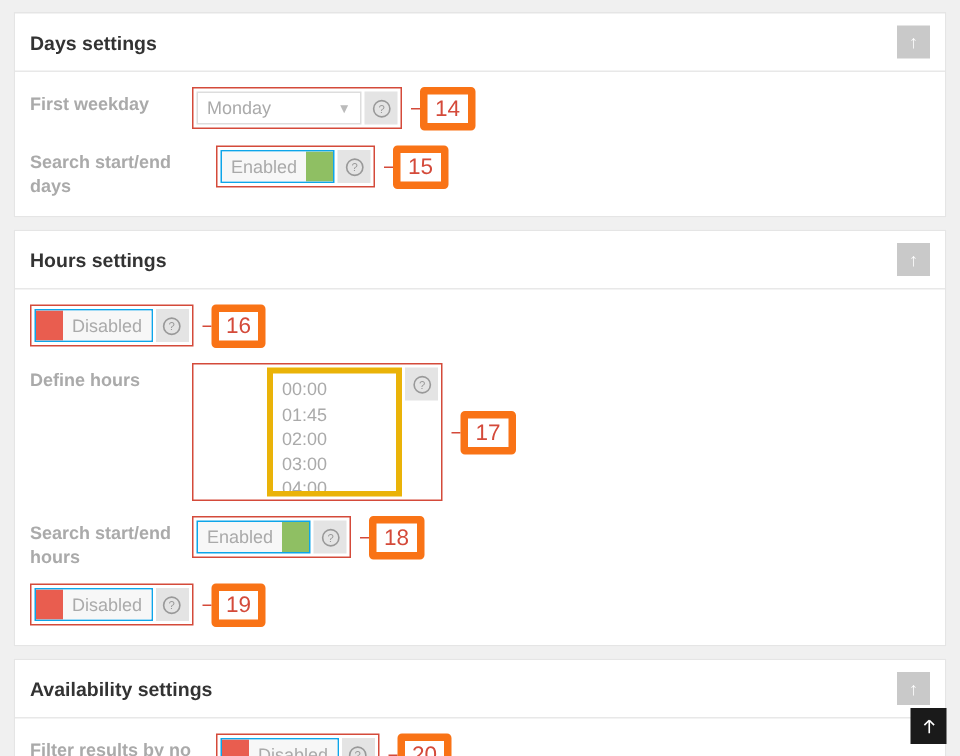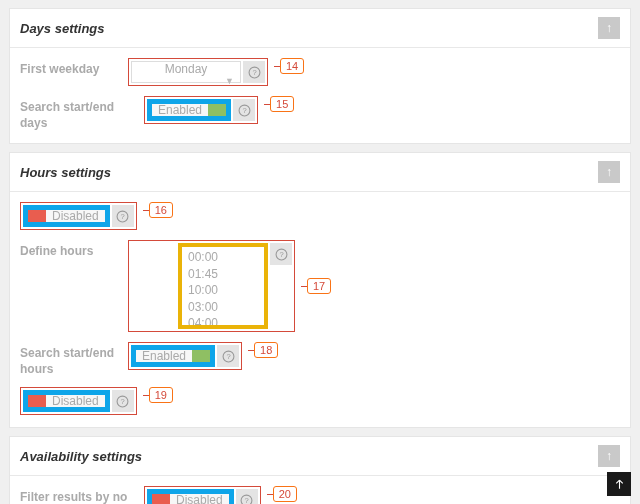--- a/index.html
+++ b/index.html
@@ -20,21 +20,20 @@
   }
   .panel-header {
     display: flex;
     justify-content: space-between;
     align-items: center;
     padding: 8px 10px;
     border-bottom: 1px solid #e8e8e8;
     color: #333;
     font-size: 13px;
     font-weight: bold;
-    font-style: italic;
   }
   .collapse-btn {
     width: 22px;
     height: 22px;
     background: #c9c9c9;
     display: flex;
     align-items: center;
     justify-content: center;
     color: #fff;
     font-size: 12px;
@@ -68,42 +67,41 @@
   .select {
     width: 110px;
     height: 22px;
     border: 1px solid #ddd;
     background: #fff;
     display: flex;
     align-items: center;
     padding: 0 6px;
     position: relative;
     color: #aaa;
-    flex-direction: column;
   }
   .select .caret {
     margin-left: auto;
     font-size: 9px;
     color: #bbb;
   }
   .help-btn {
     width: 22px;
     height: 22px;
     background: #e4e4e4;
     display: flex;
     align-items: center;
     justify-content: center;
     margin-left: 2px;
     cursor: pointer;
   }
   .help-btn svg { width: 13px; height: 13px; }
   .toggle {
     display: flex;
     height: 22px;
-    border: 5px solid #0ea5e9;
+    border: 1px solid #0ea5e9;
     overflow: hidden;
   }
   .toggle.enabled .tog-red { width: 0; }
   .toggle.disabled .tog-green { width: 0; }
   .tog-red {
     width: 18px;
     background: #e95d4f;
   }
   .tog-text {
     min-width: 48px;
@@ -133,25 +131,25 @@
     display: flex;
     align-items: center;
     margin-left: 6px;
   }
   .callout-line {
     width: 6px;
     height: 1px;
     background: #d44a3a;
   }
   .callout-box {
-    border: 1px solid #f97316;
+    border: 5px solid #f97316;
     border-radius: 3px;
     padding: 1px 5px;
     color: #d44a3a;
-    font-size: 11px;
+    font-size: 15px;
     background: #fff;
   }
   .scroll-top {
     position: absolute;
     right: 9px;
     bottom: 8px;
     width: 24px;
     height: 24px;
     background: #1a1a1a;
     color: #fff;
@@ -248,21 +246,21 @@
         </div>
       </div>
     </div>
     <div class="row">
       <div class="row-label">Define hours</div>
       <div class="control-wrap">
         <div class="highlight">
           <div class="listbox">
             <div>00:00</div>
             <div>01:45</div>
-            <div>10:00</div>
+            <div>02:00</div>
             <div>03:00</div>
             <div>04:00</div>
             <div>05:00</div>
           </div>
           <div class="help-btn" style="align-self:flex-start">
             <svg viewBox="0 0 24 24">
                 <circle cx="12" cy="12" r="10" fill="none" stroke="#999" stroke-width="2"></circle>
                 <text x="12" y="17" text-anchor="middle" font-size="14" fill="#999">?</text>
               </svg>
           </div>

